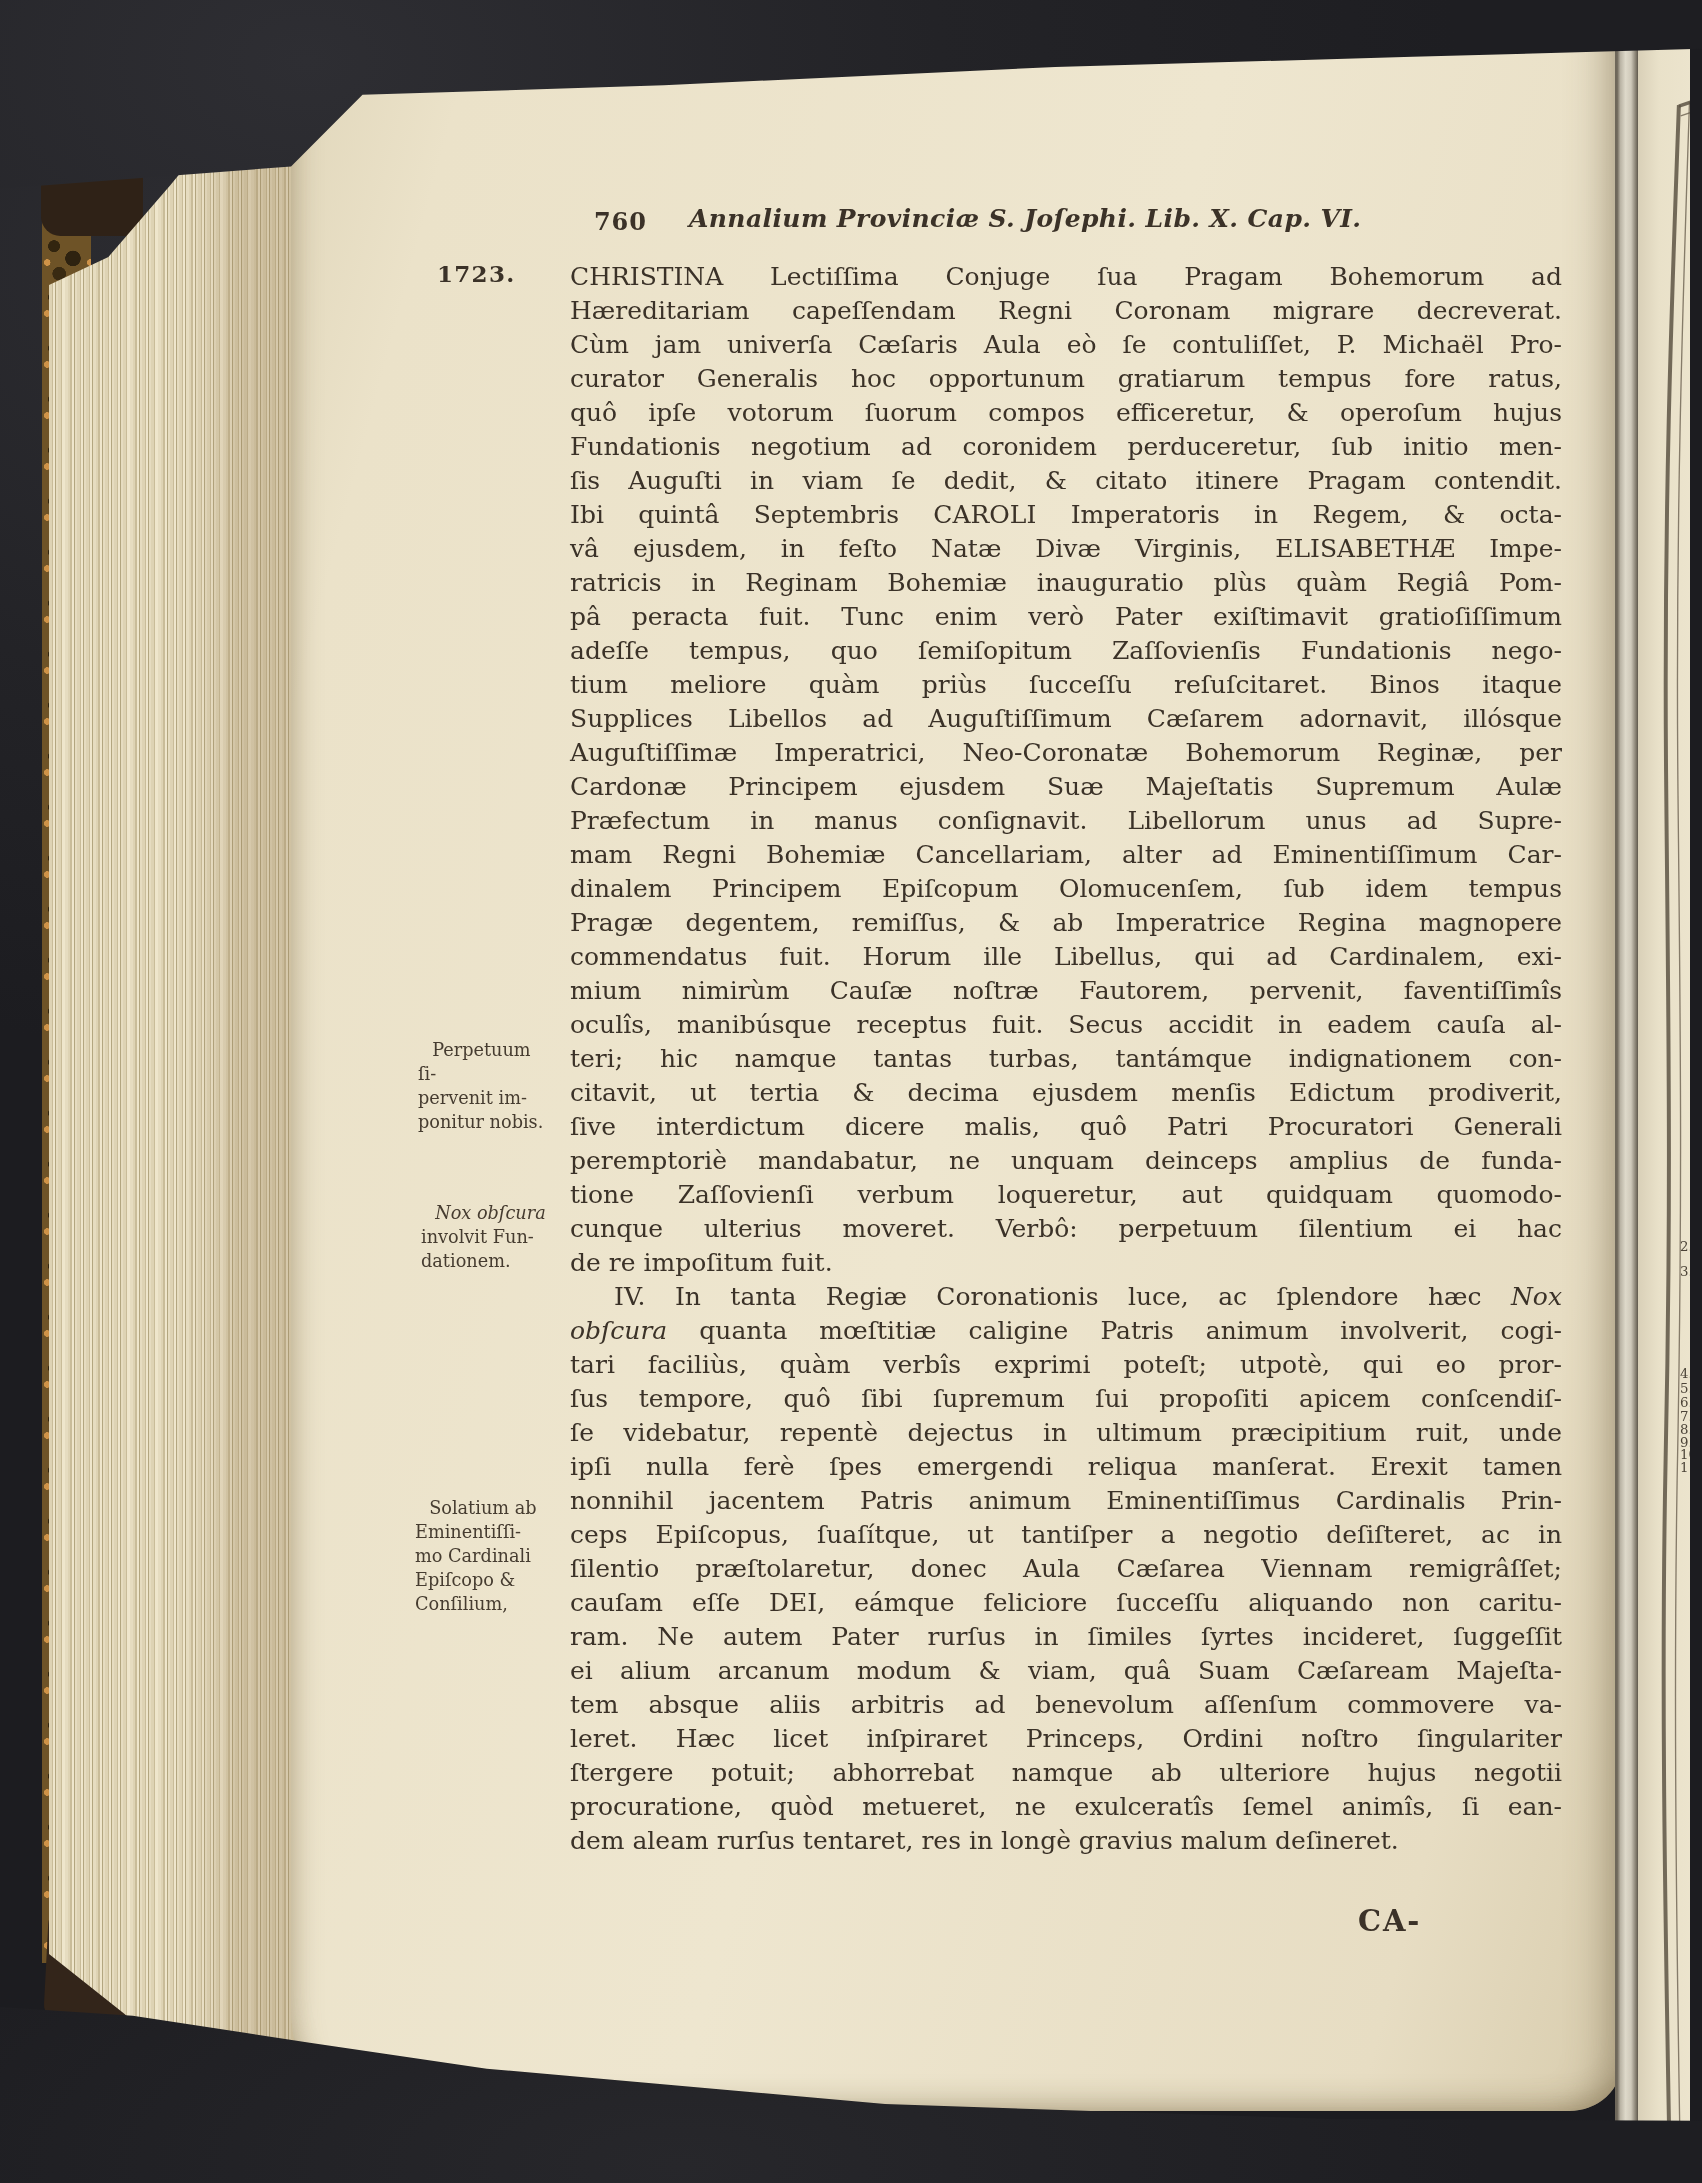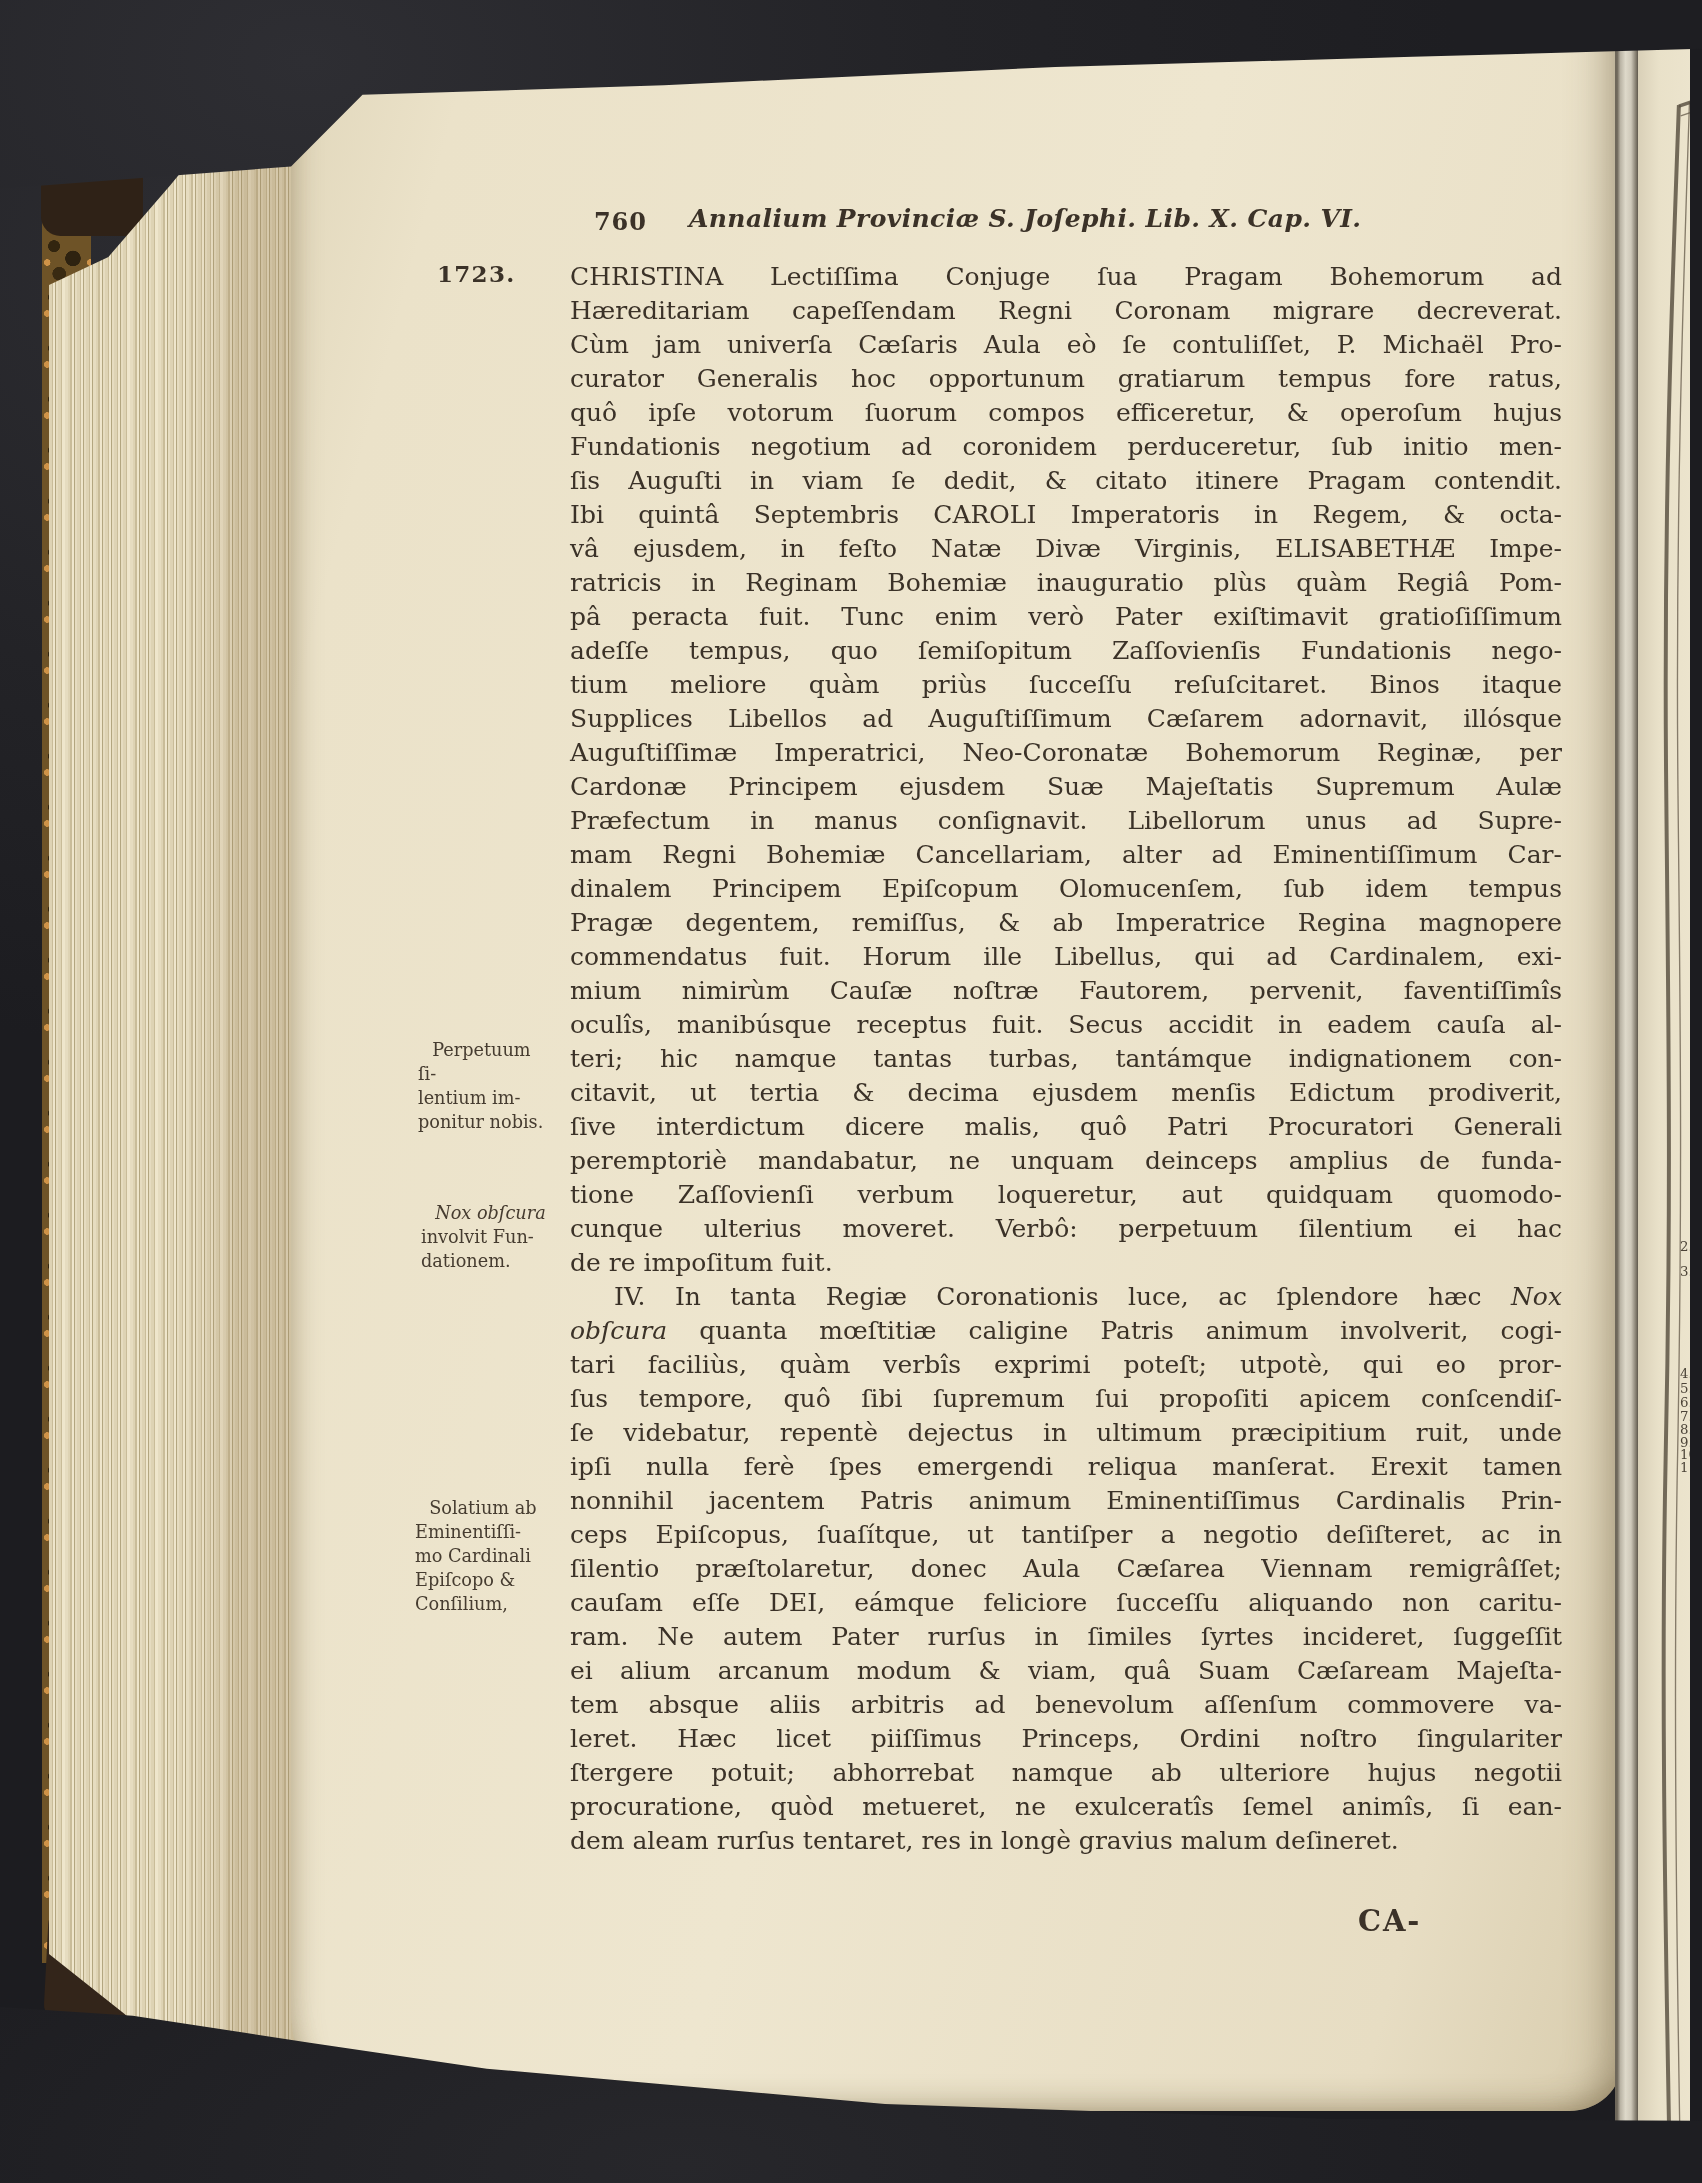--- a/index.html
+++ b/index.html
@@ -109,21 +109,21 @@
 
   <div class="layer bg-top"></div>
   <div class="layer bg-bottom"></div>
 
   <div class="layer textlayer page-number">760</div>
   <div class="layer textlayer running-title">Annalium Provinciæ S. Joſephi. Lib. X. Cap. VI.</div>
   <div class="layer textlayer year-note">1723.</div>
 
   <div class="layer textlayer margin-note note-1">
       <div class="mline"><span>Perpetuum ſi-</span></div>
-      <div class="mline"><span>lentium im-</span></div>
+      <div class="mline"><span>pervenit im-</span></div>
       <div class="mline"><span>ponitur nobis.</span></div>
     </div>
   <div class="layer textlayer margin-note note-2">
       <div class="mline"><span class="it">Nox obſcura</span></div>
       <div class="mline"><span>involvit Fun-</span></div>
       <div class="mline"><span>dationem.</span></div>
     </div>
   <div class="layer textlayer margin-note note-3">
       <div class="mline"><span>Solatium ab</span></div>
       <div class="mline"><span>Eminentiſſi-</span></div>
@@ -169,21 +169,21 @@
       <div class="bodyline"><span>ſus tempore, quô ſibi ſupremum ſui propoſiti apicem conſcendiſ-</span></div>
       <div class="bodyline"><span>ſe videbatur, repentè dejectus in ultimum præcipitium ruit, unde</span></div>
       <div class="bodyline"><span>ipſi nulla ferè ſpes emergendi reliqua manſerat. Erexit tamen</span></div>
       <div class="bodyline"><span>nonnihil jacentem Patris animum Eminentiſſimus Cardinalis Prin-</span></div>
       <div class="bodyline"><span>ceps Epiſcopus, ſuaſítque, ut tantiſper a negotio deſiſteret, ac in</span></div>
       <div class="bodyline"><span>ſilentio præſtolaretur, donec Aula Cæſarea Viennam remigrâſſet;</span></div>
       <div class="bodyline"><span>cauſam eſſe DEI, eámque feliciore ſucceſſu aliquando non caritu-</span></div>
       <div class="bodyline"><span>ram. Ne autem Pater rurſus in ſimiles ſyrtes incideret, ſuggeſſit</span></div>
       <div class="bodyline"><span>ei alium arcanum modum &amp; viam, quâ Suam Cæſaream Majeſta-</span></div>
       <div class="bodyline"><span>tem absque aliis arbitris ad benevolum aſſenſum commovere va-</span></div>
-      <div class="bodyline"><span>leret. Hæc licet piiſſimus Princeps, Ordini noſtro ſingulariter</span></div>
+      <div class="bodyline"><span>leret. Hæc licet inſpiraret Princeps, Ordini noſtro ſingulariter</span></div>
       <div class="bodyline"><span>ſtergere potuit; abhorrebat namque ab ulteriore hujus negotii</span></div>
       <div class="bodyline"><span>procuratione, quòd metueret, ne exulceratîs ſemel animîs, ſi ean-</span></div>
       <div class="bodyline pend"><span>dem aleam rurſus tentaret, res in longè gravius malum deſineret.</span></div>
     </div>
 
   <div class="layer textlayer catchword">CA-</div>
 
 </div>
 
 

